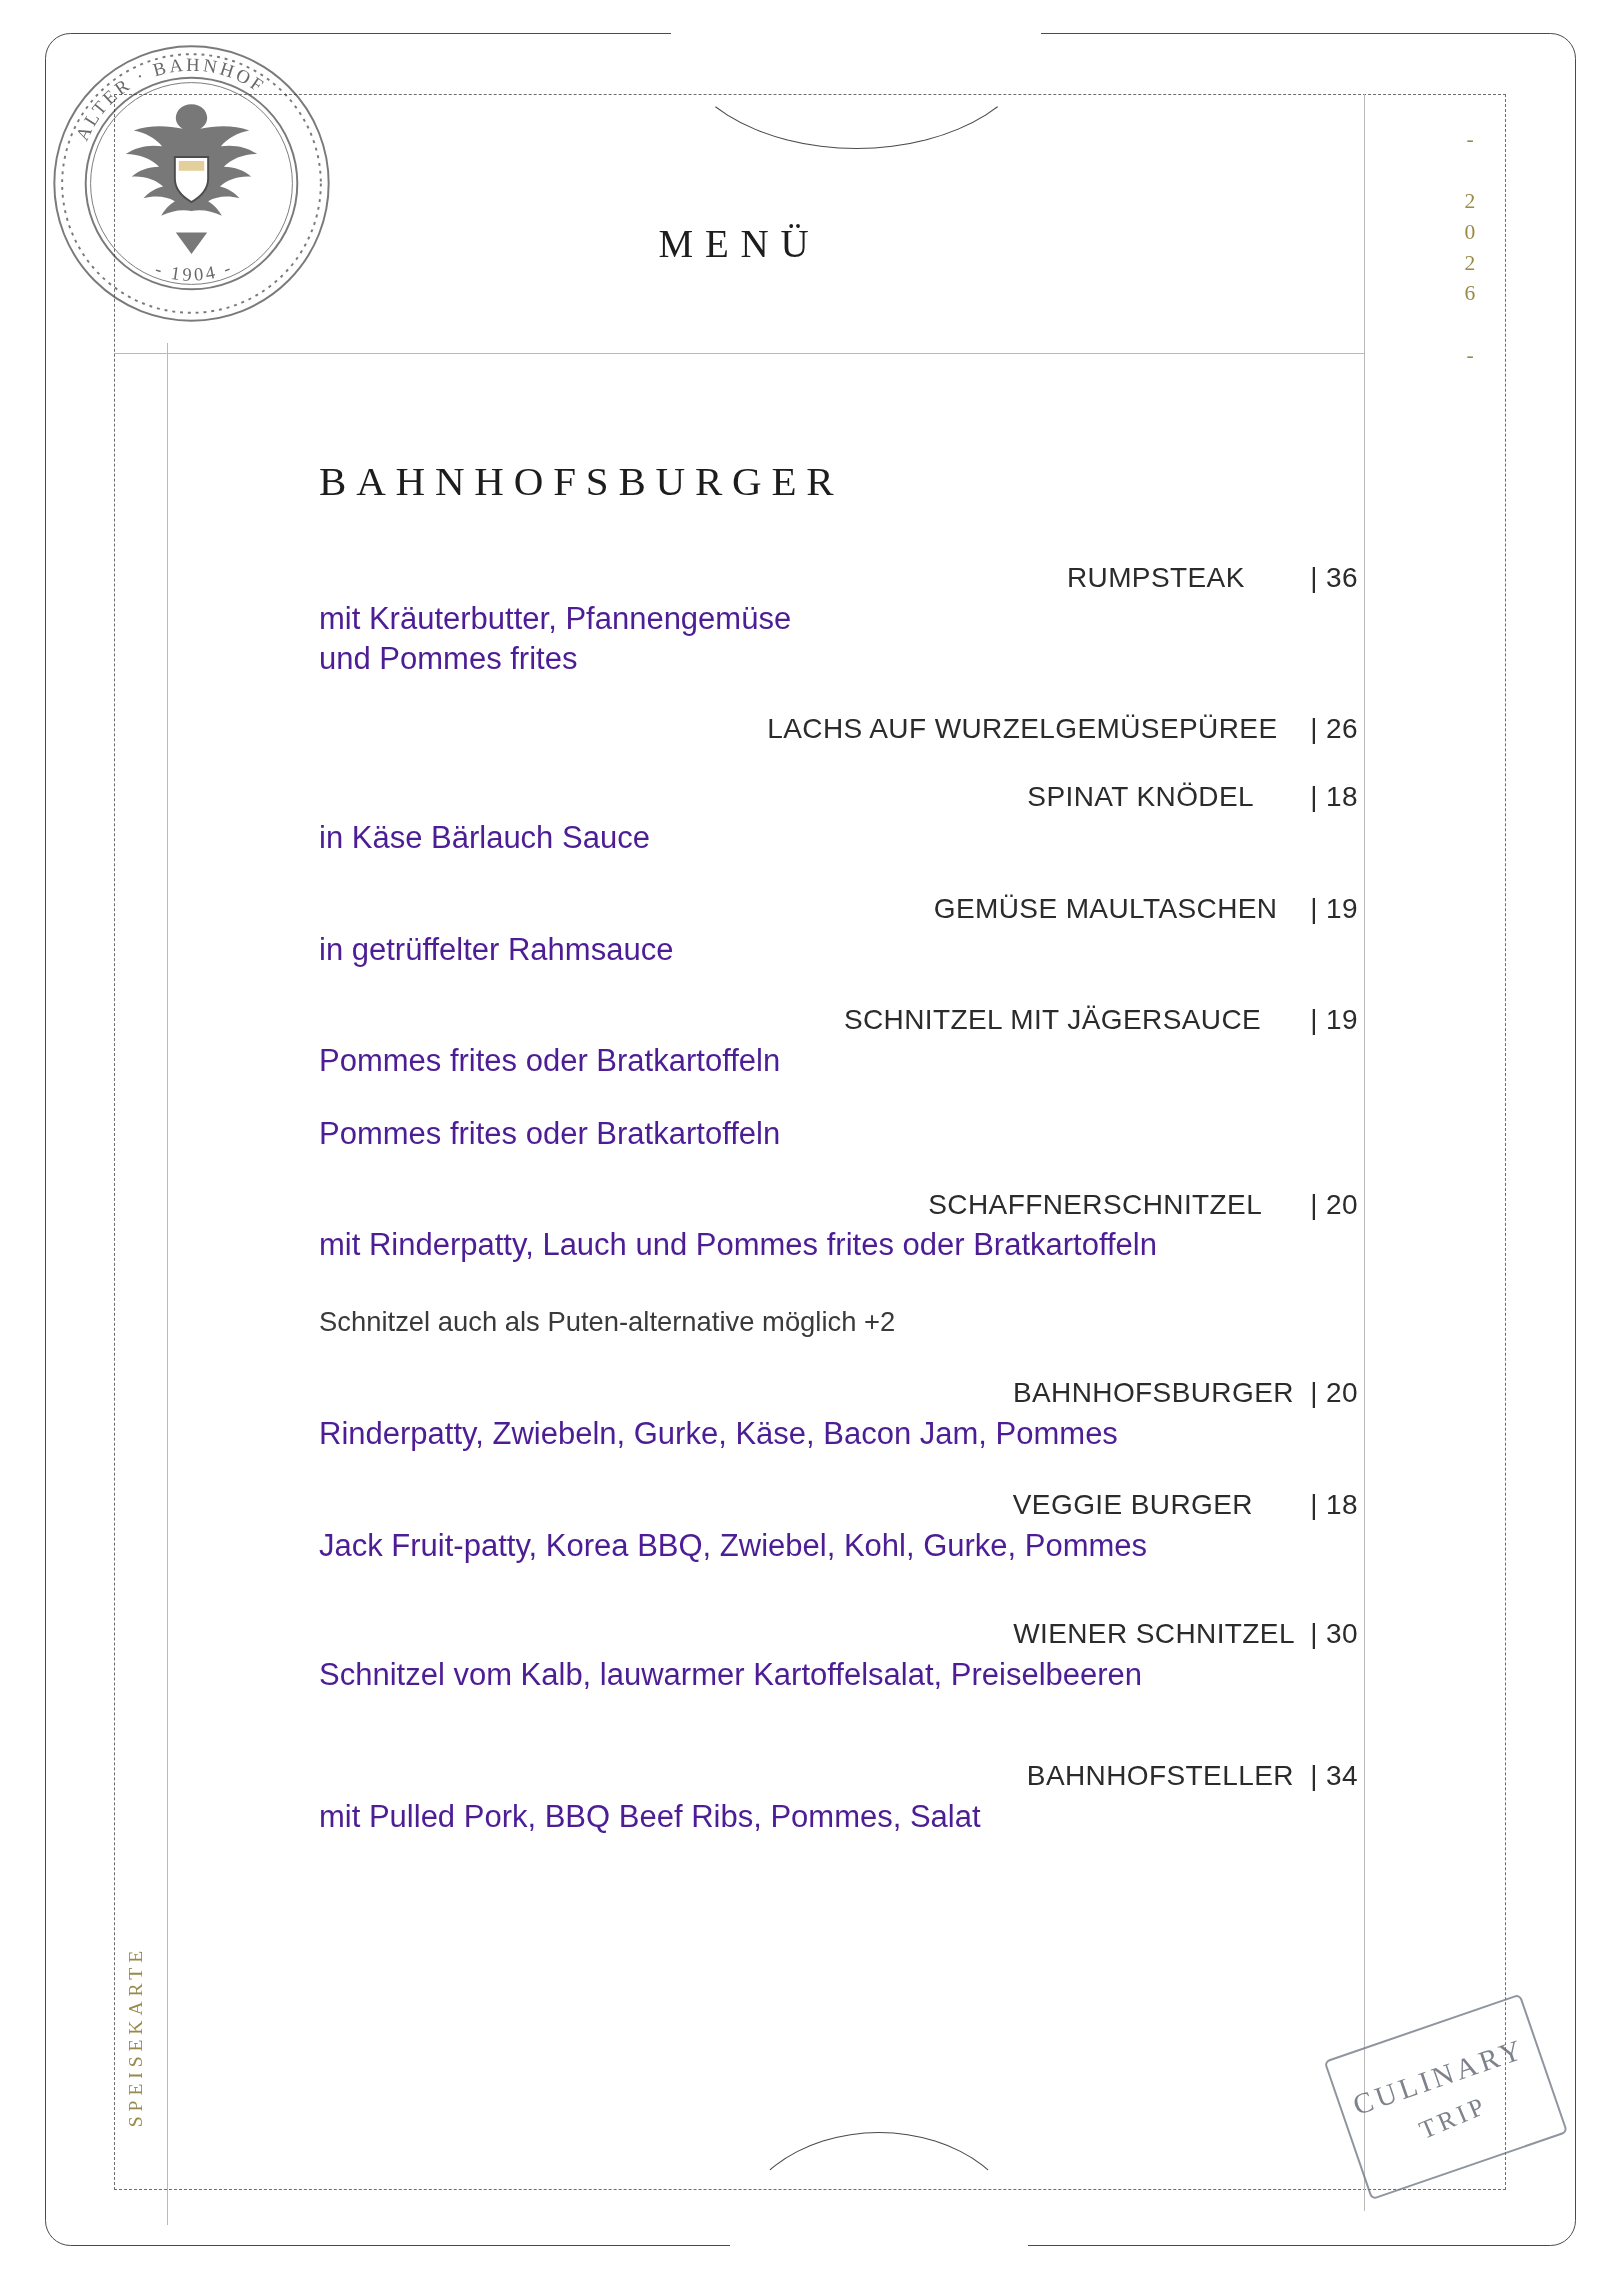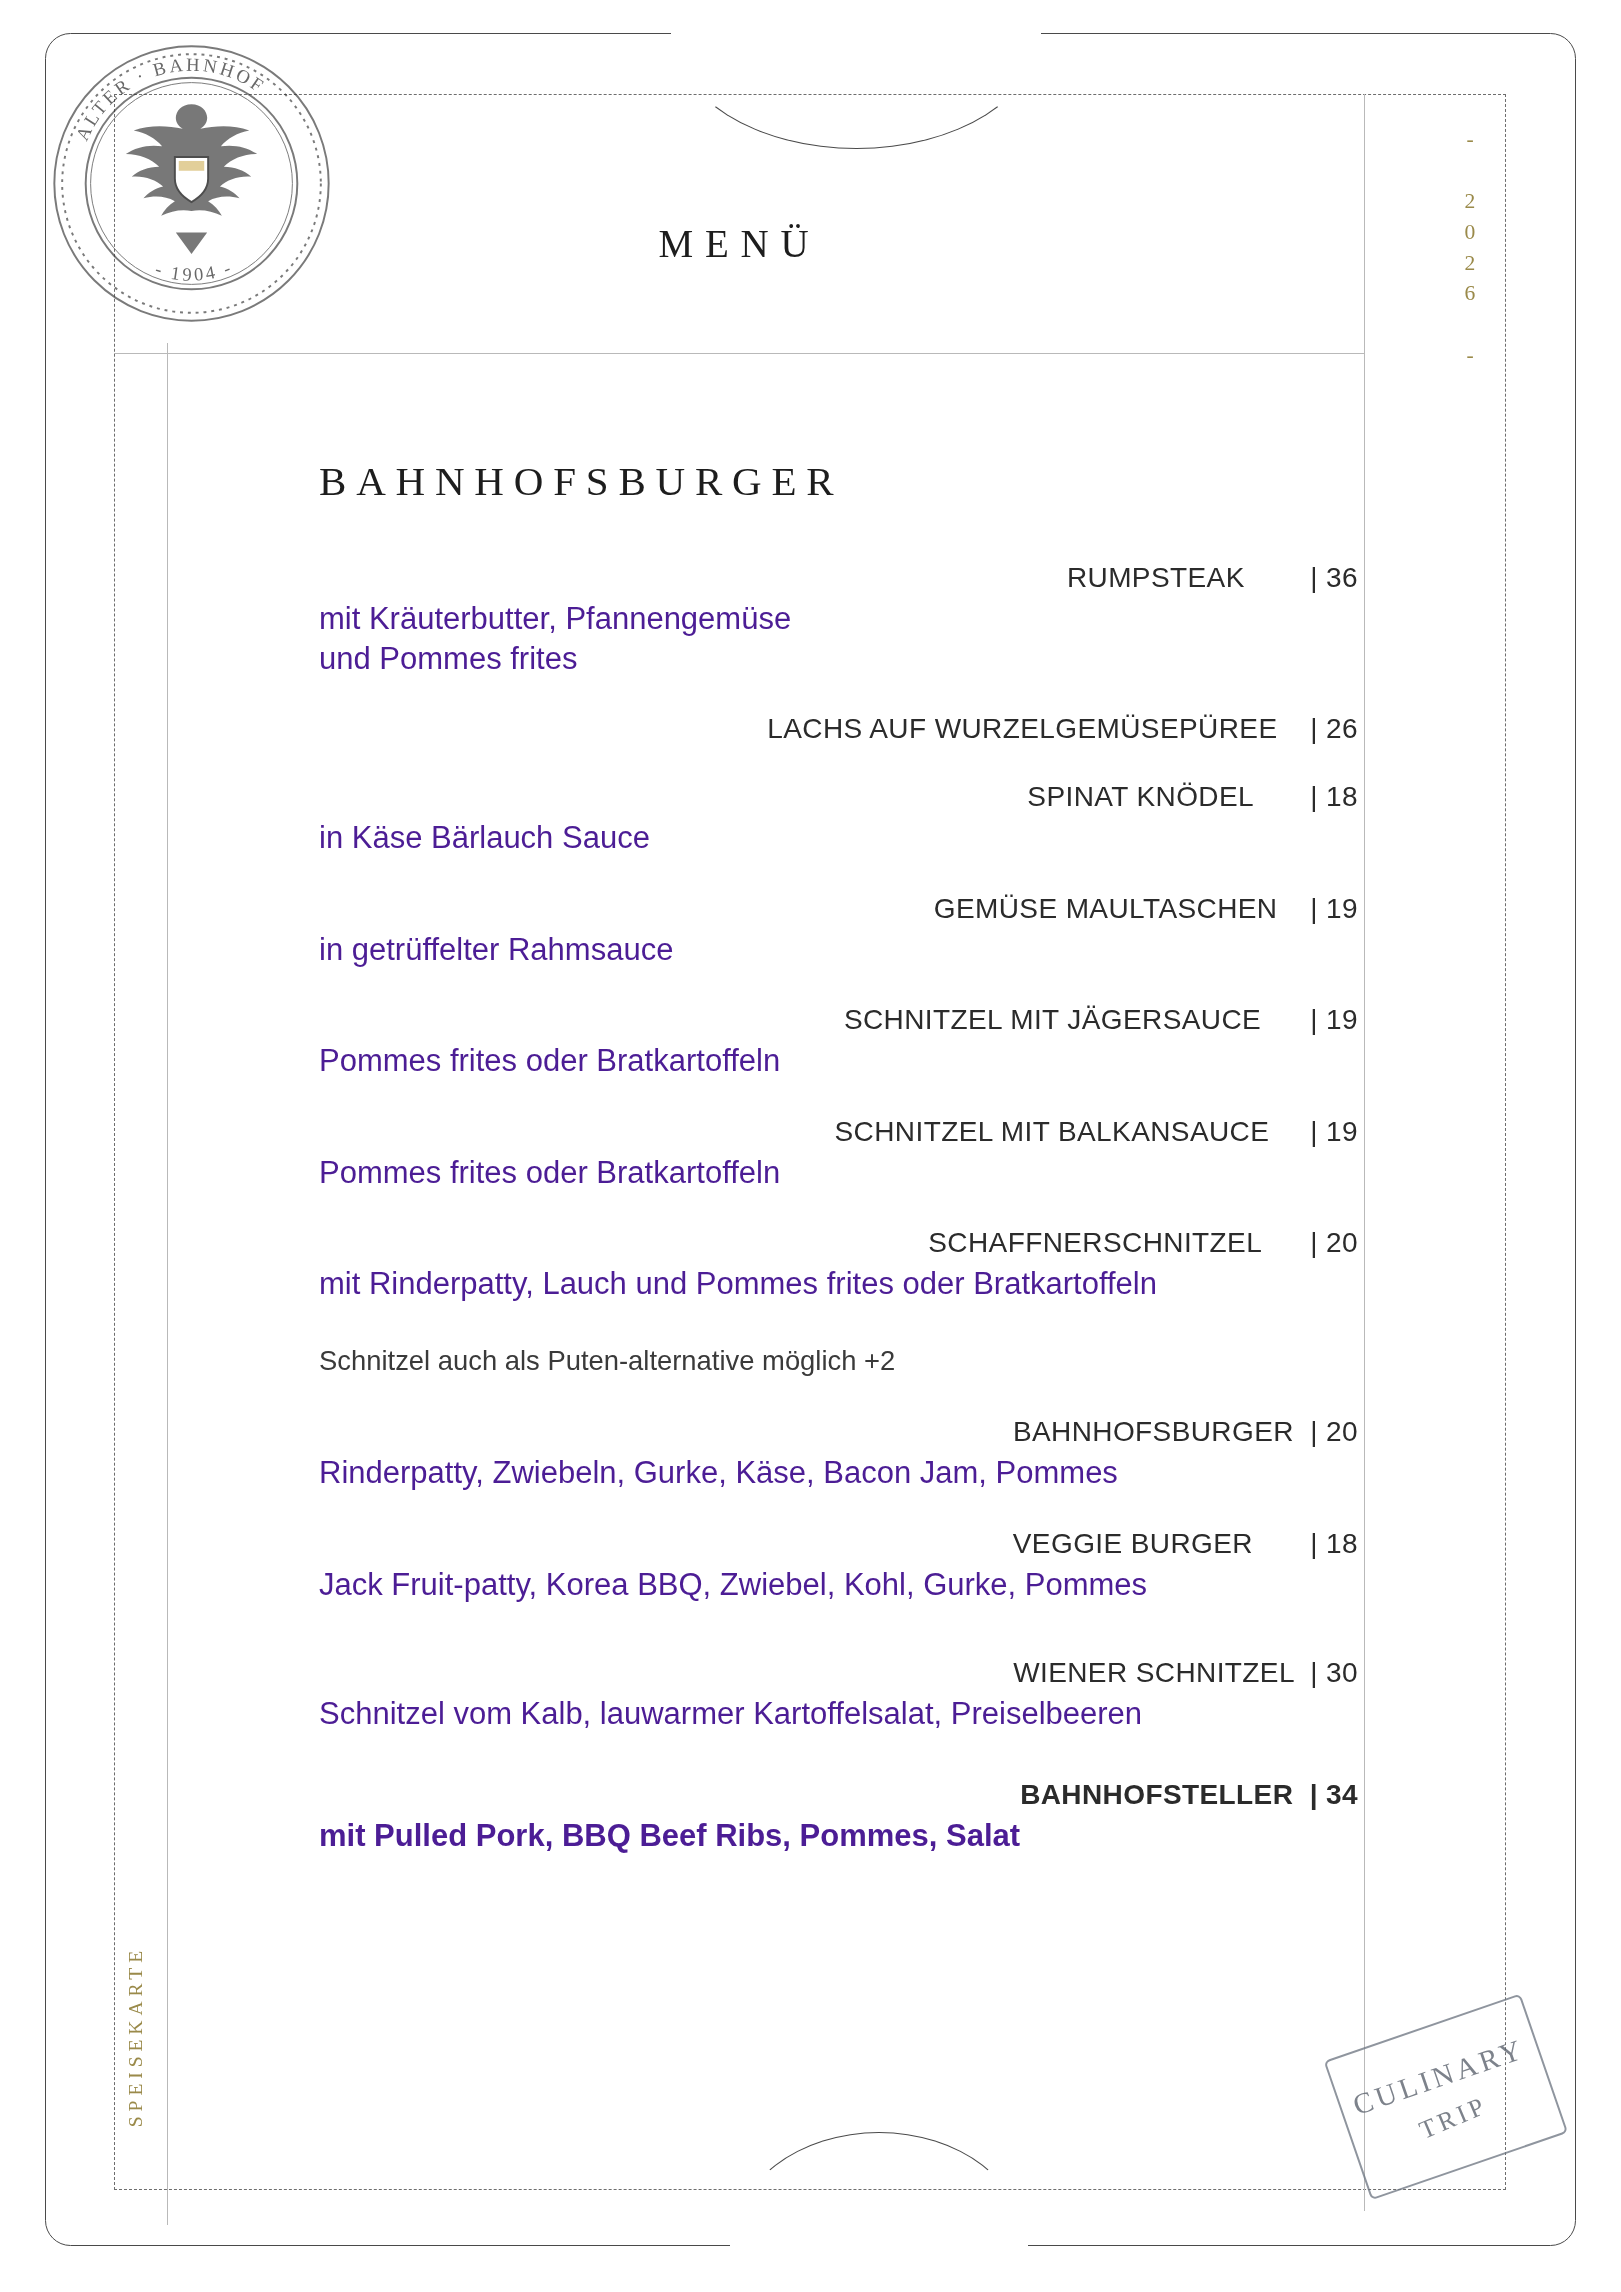--- a/index.html
+++ b/index.html
@@ -296,21 +296,20 @@
     <div class="item-head">GEMÜSE MAULTASCHEN    | 19</div>
     <div class="item-desc">in getrüffelter Rahmsauce</div>
   </div>
 
   <div class="item">
     <div class="item-head">SCHNITZEL MIT JÄGERSAUCE      | 19</div>
     <div class="item-desc">Pommes frites oder Bratkartoffeln</div>
   </div>
 
   <div class="item">
-    <div class="item-head">SCHNITZEL MIT BALKANSAUCE     | 19</div>
     <div class="item-desc">Pommes frites oder Bratkartoffeln</div>
   </div>
 
   <div class="item">
     <div class="item-head">SCHAFFNERSCHNITZEL      | 20</div>
     <div class="item-desc"> mit Rinderpatty, Lauch und Pommes frites oder Bratkartoffeln</div>
   </div>
 
   <div class="note">Schnitzel auch als Puten-alternative möglich +2</div>
 
@@ -322,21 +321,21 @@
   <div class="item">
     <div class="item-head">VEGGIE BURGER       | 18</div>
     <div class="item-desc">Jack Fruit-patty, Korea BBQ, Zwiebel, Kohl, Gurke, Pommes</div>
   </div>
 
   <div class="item" style="margin-top:51px;">
     <div class="item-head">WIENER SCHNITZEL  | 30</div>
     <div class="item-desc">Schnitzel vom Kalb, lauwarmer Kartoffelsalat, Preiselbeeren</div>
   </div>
 
-  <div class="item" style="margin-top:43px;font-weight:bold;">
+  <div class="item" style="margin-top:63px;">
     <div class="item-head">BAHNHOFSTELLER  | 34</div>
     <div class="item-desc">mit Pulled Pork, BBQ Beef Ribs, Pommes, Salat</div>
   </div>
 </div>
 
 <div class="trip-stamp">
   <div class="box">
     <div class="l1">CULINARY</div>
     <div class="l2">TRIP</div>
   </div>

